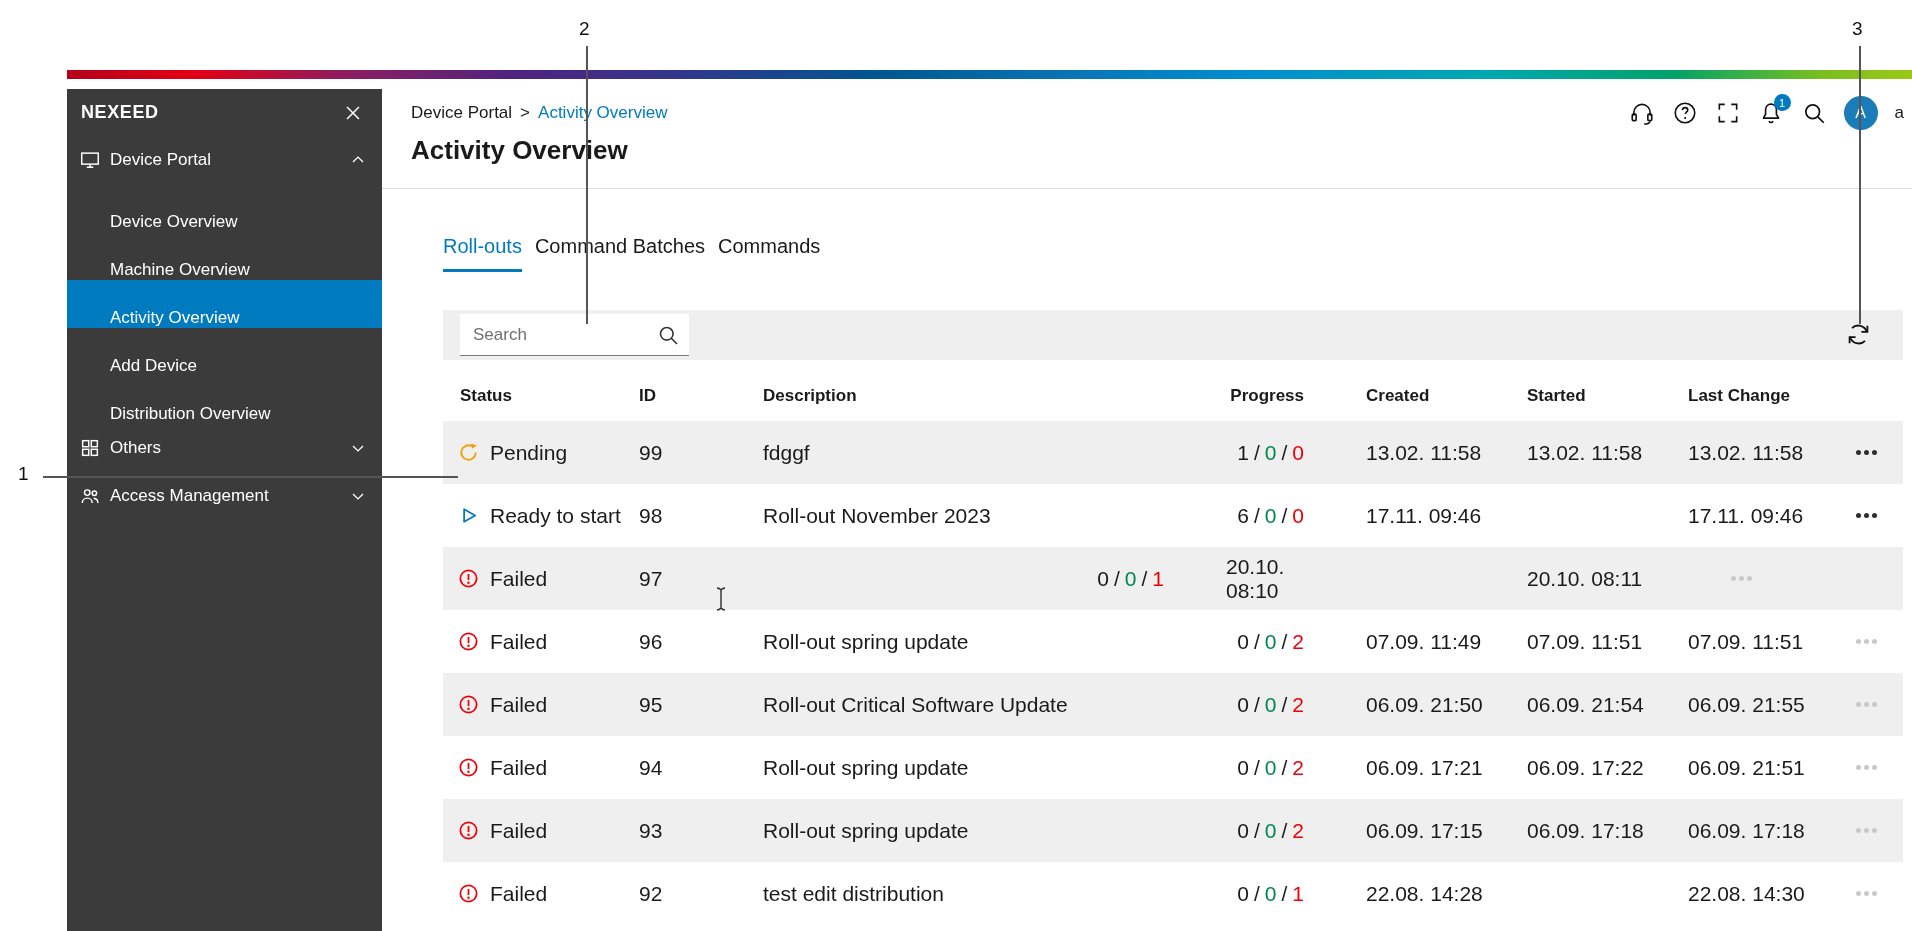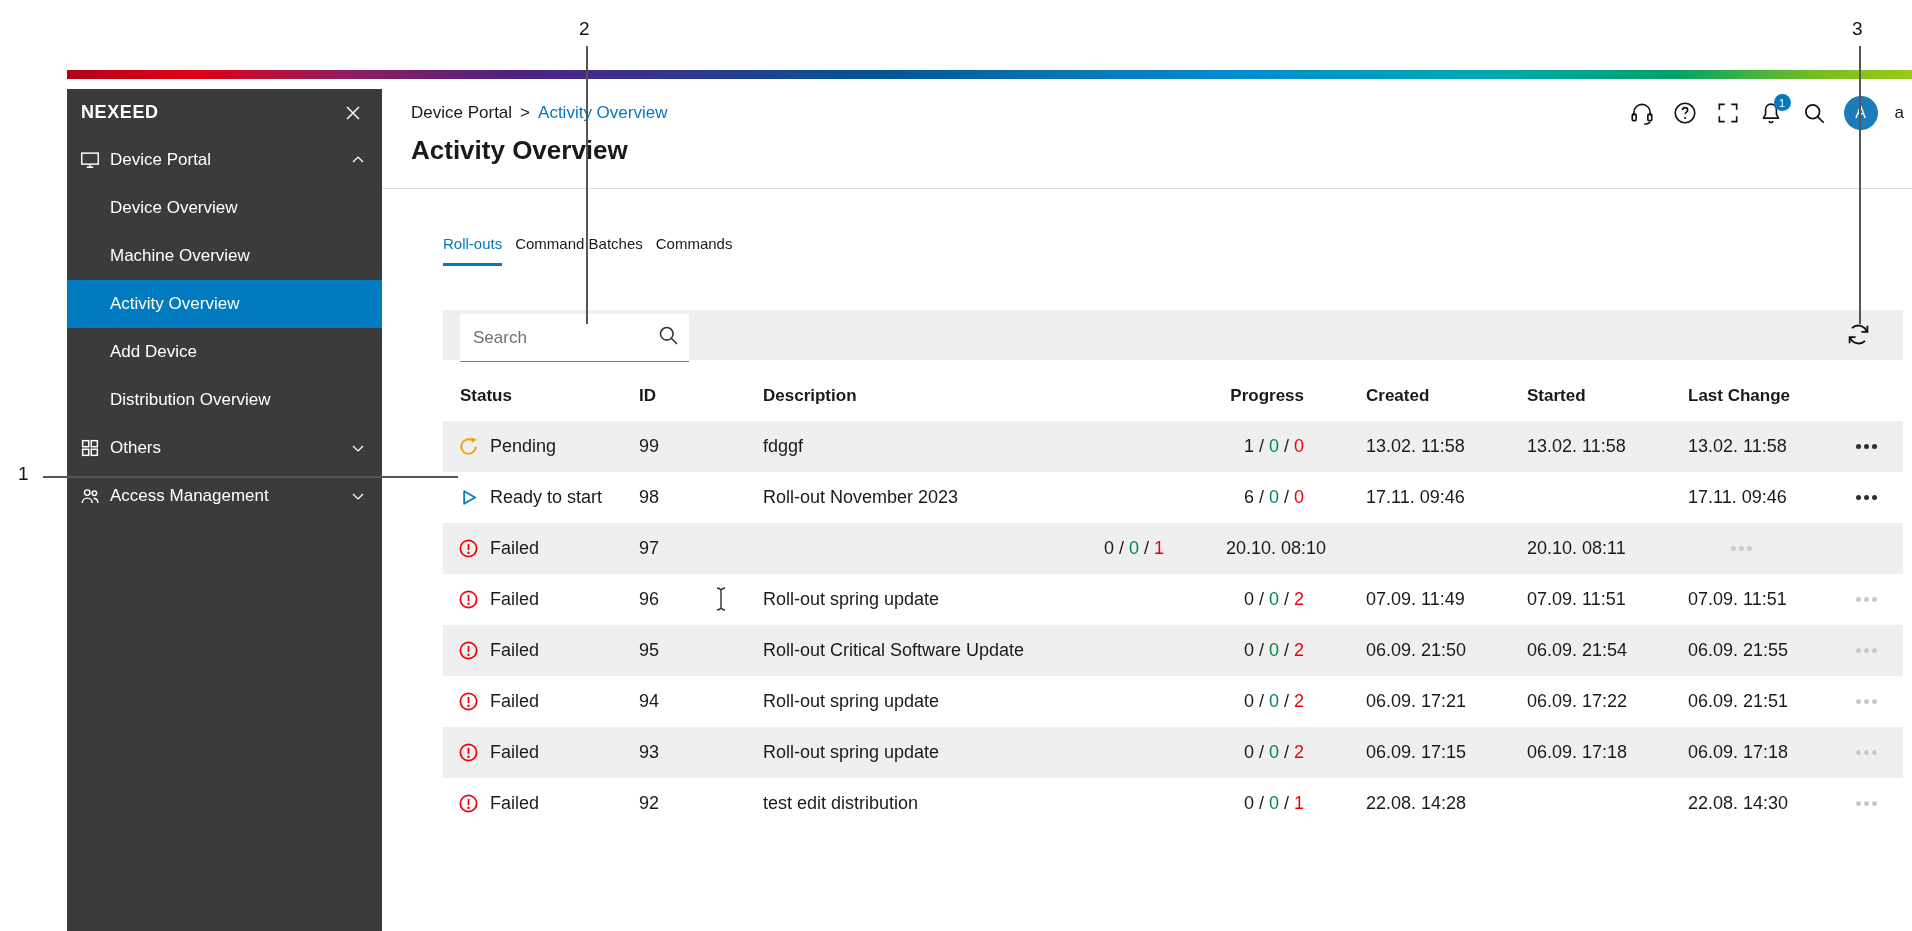--- a/index.html
+++ b/index.html
@@ -24,58 +24,58 @@
   
   .app{position:absolute;left:67px;top:89px;width:1845px;height:852px;display:flex;}
 
   
   .sidebar{width:315px;flex:none;background:#3b3b3b;color:#fff;display:flex;flex-direction:column;}
   .sb-header{height:47px;display:flex;align-items:center;justify-content:space-between;padding:0 16px 0 14px;}
   .brand{font-weight:bold;font-size:18px;letter-spacing:.6px;}
   .sb-item{height:48px;display:flex;align-items:center;padding:0 14px 0 12px;font-size:17px;cursor:pointer;}
   .sb-item .mi{width:22px;margin-right:9px;flex:none;}
   .sb-item .lbl{flex:1;}
-  .sb-child{height:48px;display:flex;align-items:center;padding-left:43px;font-size:17px;cursor:pointer;}
+  .sb-child{height:48px;display:flex;align-items:flex-end;padding-left:43px;font-size:17px;cursor:pointer;}
   .sb-child.selected{background:#007bc0;}
   .ic{display:block;}
 
   
   .main{flex:1;position:relative;background:#fff;min-width:0;}
 
   .breadcrumb{position:absolute;left:29px;top:14px;font-size:17px;display:flex;gap:8px;align-items:center;}
   .crumb-current{color:#007bc0;}
 
   .topbar-icons{position:absolute;top:7px;right:8px;display:flex;align-items:center;gap:17px;}
   .tb-btn{width:26px;height:26px;display:flex;align-items:center;justify-content:center;cursor:pointer;position:relative;}
   .badge{position:absolute;top:-6px;right:-7px;width:17px;height:17px;border-radius:50%;background:#007bc0;
          color:#fff;font-size:11px;display:flex;align-items:center;justify-content:center;}
   .avatar{width:34px;height:34px;border-radius:50%;background:#1a7cb8;color:#fff;font-size:16px;
           display:flex;align-items:center;justify-content:center;cursor:pointer;}
   .clipped{font-size:17px;color:#1a1a1a;}
 
   .page-title{position:absolute;left:29px;top:46px;font-size:26px;font-weight:bold;}
   .divider{position:absolute;left:0;right:0;top:99px;border-top:1px solid #dcdcdc;}
 
-  .tabs{position:absolute;left:61px;top:146px;display:flex;gap:13px;font-size:15px;}
+  .tabs{position:absolute;left:61px;top:146px;display:flex;gap:13px;font-size:20px;}
   .tab{padding-bottom:11px;cursor:pointer;color:#1a1a1a;border-bottom:3px solid transparent;}
   .tab.active{color:#007bc0;border-bottom-color:#007bc0;}
 
   
   .table-wrap{position:absolute;left:61px;top:221px;width:1460px;}
   .toolbar{position:relative;height:50px;background:#efefef;margin-bottom:11px;}
-  .search-box{position:absolute;left:17px;top:4px;width:229px;height:48px;text-decoration:underline;}
+  .search-box{position:absolute;left:17px;top:4px;width:229px;height:42px;text-decoration:underline;}
   .search-input{width:100%;height:100%;box-sizing:border-box;border:none;border-bottom:1px solid #7a7a7a;
     background:#fff;padding:0 44px 0 13px;font-size:17px;font-family:"Liberation Sans",sans-serif;color:#1a1a1a;outline:none;}
   .search-input::placeholder{color:#6f6f6f;}
   .search-box .sic{position:absolute;right:9px;top:9px;pointer-events:none;}
   .refresh-btn{position:absolute;right:31px;top:11px;cursor:pointer;}
 
   .grid-row{display:grid;grid-template-columns:196px 124px 427px 140px 161px 161px 178px 73px;align-items:center;}
   .thead{height:50px;font-weight:bold;font-size:17px;background:#fff;}
-  .tr{height:51px;font-size:18px;}
+  .tr{height:63px;font-size:21px;}
   .tbody .tr:nth-child(odd){background:#efefef;}
   .tbody .tr:nth-child(even){background:#fff;}
   .c-status{padding-left:15px;display:flex;align-items:center;gap:11px;}
   .thead .c-status{padding-left:17px;display:block;}
   .c-progress{text-align:right;padding-right:26px;white-space:nowrap;}
   .c-date{padding-left:36px;}
   .c-actions{display:flex;justify-content:center;}
   .p-ok{color:#00884a;}
   .p-fail{color:#ed0007;}
   .p-sep{margin:0 5px;}

